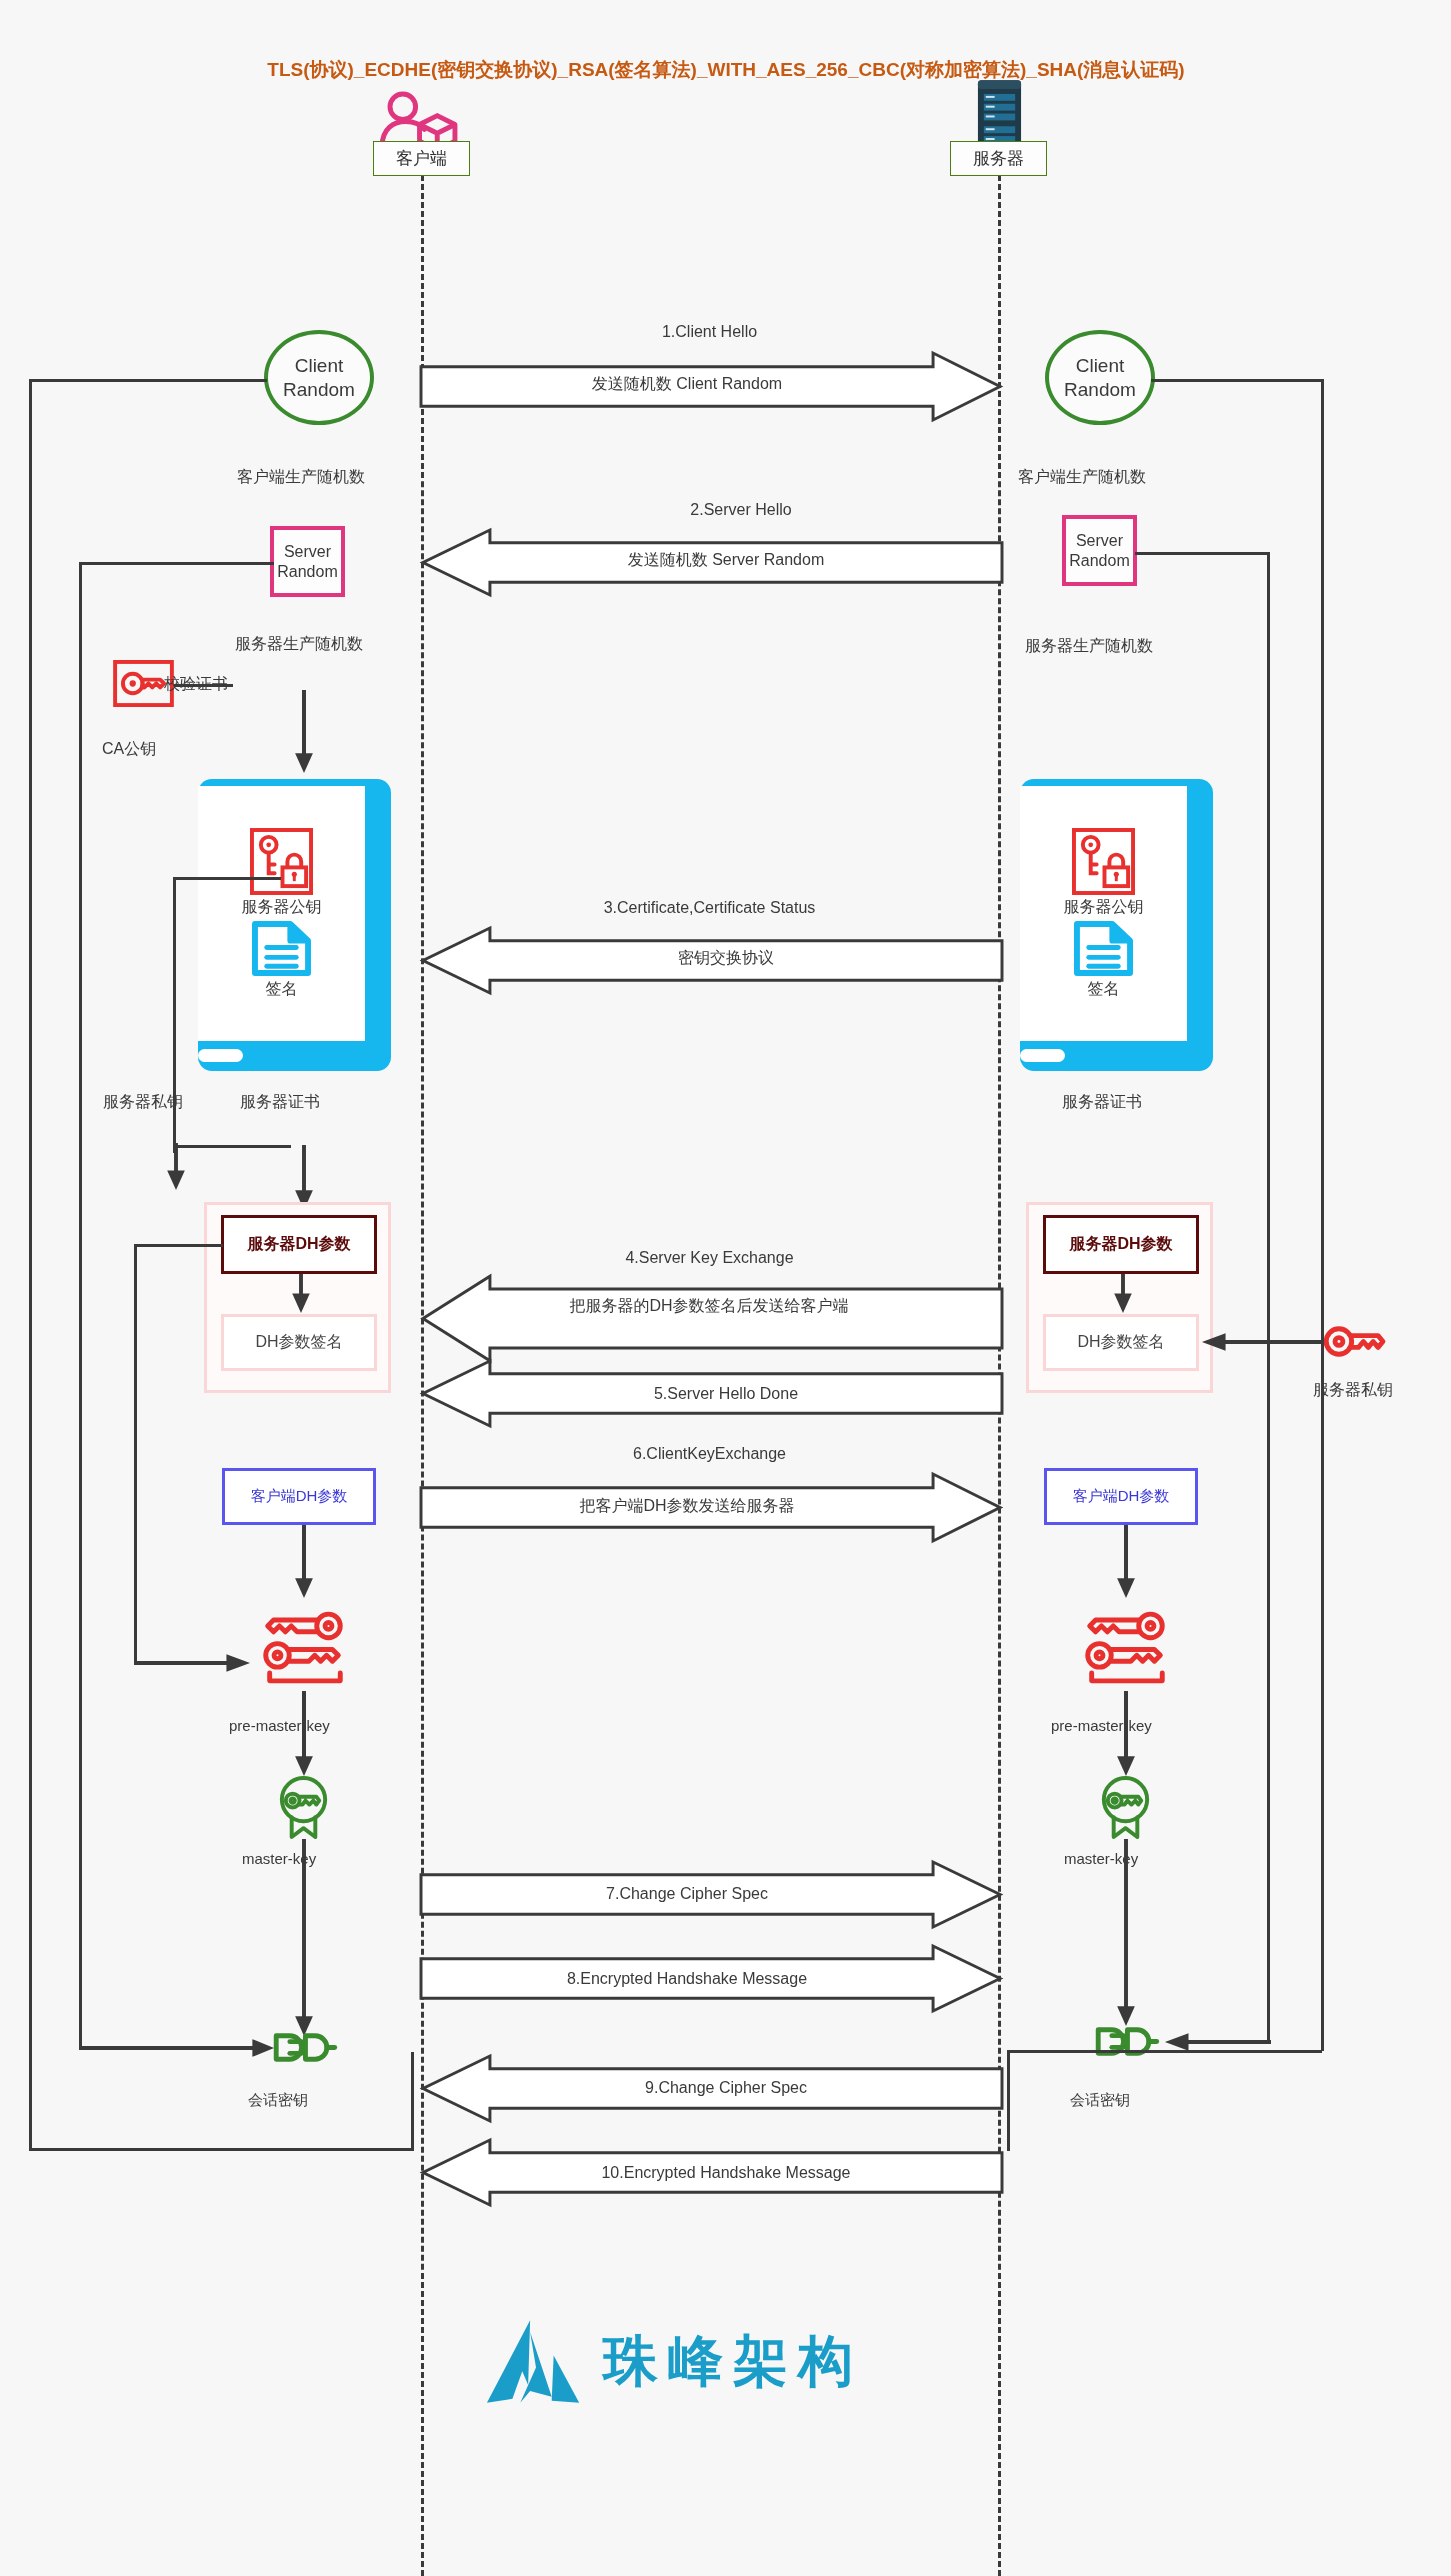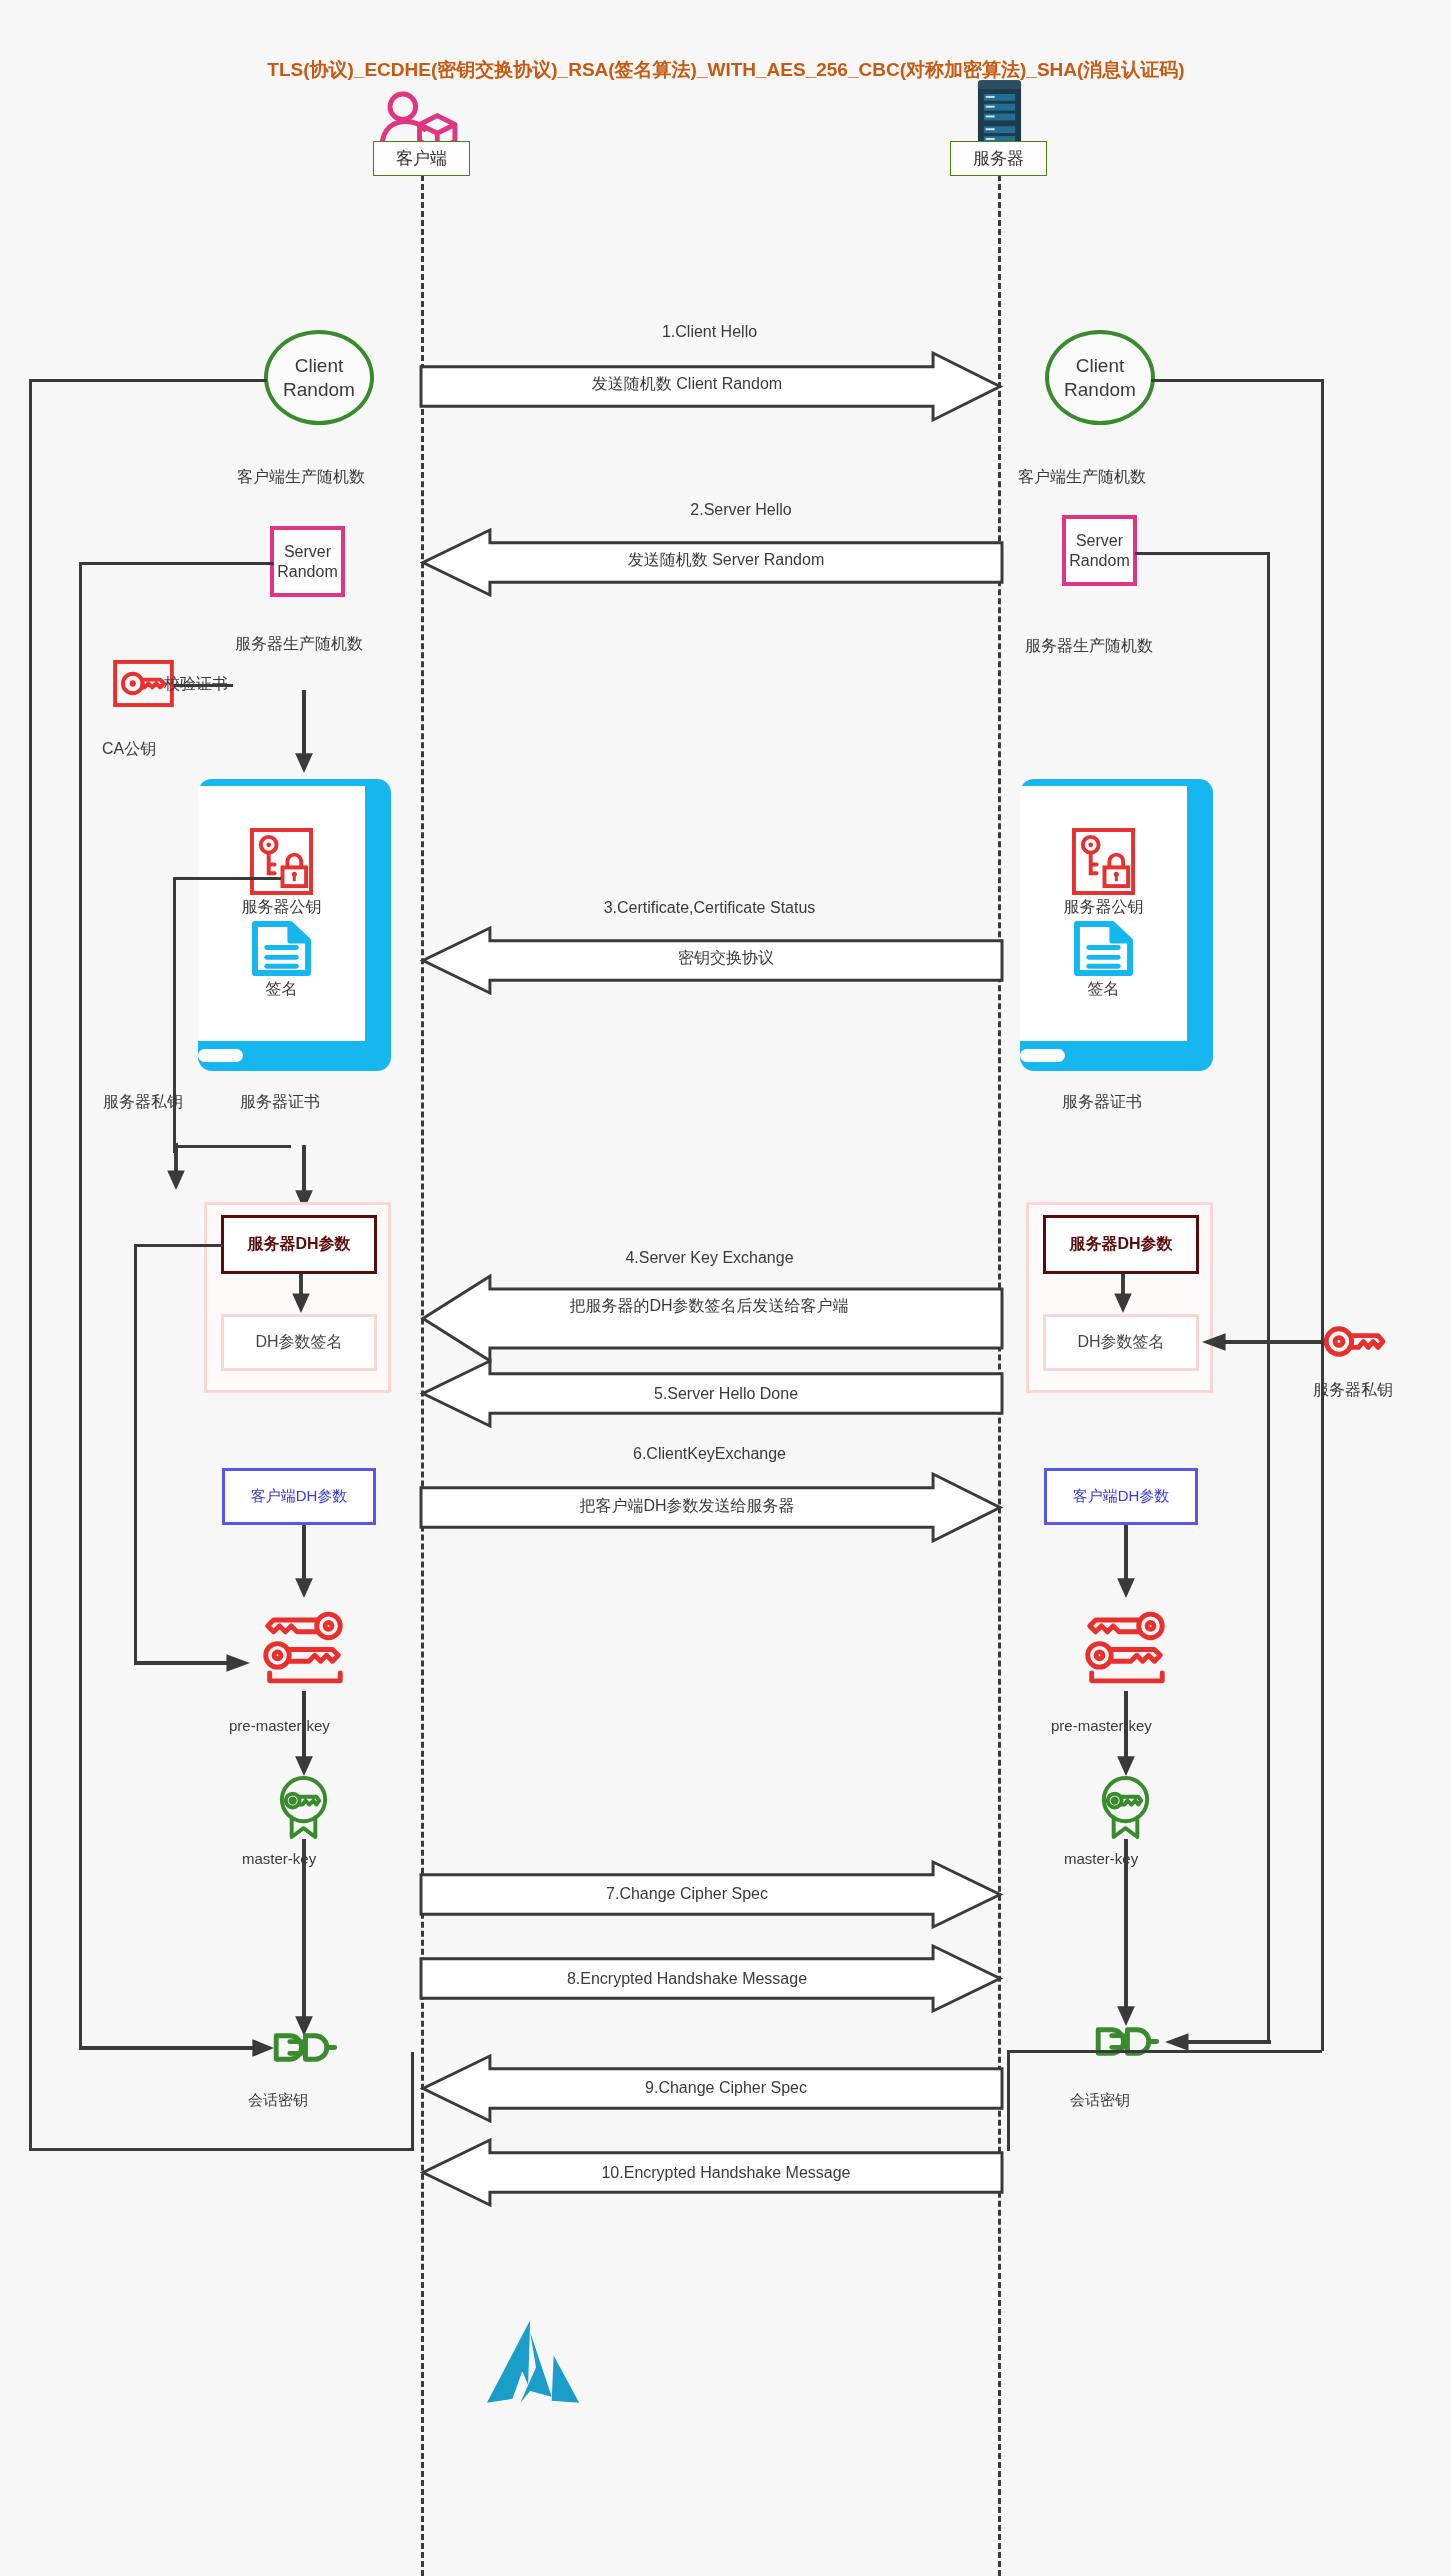--- a/index.html
+++ b/index.html
@@ -563,16 +563,17 @@
   </div>
 
   <div class="abs" style="left:483px; top:2316px; display:flex; align-items:center; gap:14px;">
     <div>
       <svg width="106" height="91" viewBox="0 0 108 92">
         <path d="M48 4 L46 70 L40 56 L30 84 L4 88 Z" fill="#1b9dc9"></path>
         <path d="M48 16 L70 82 L48 76 L38 88 L54 52 Z" fill="#1b9dc9"></path>
         <path d="M72 40 L98 88 L70 86 Z" fill="#1b9dc9"></path>
       </svg>
     </div>
+    <div class="logo-text">珠峰架构</div>
   </div>
 
 </div>
 
 
 </body></html>

